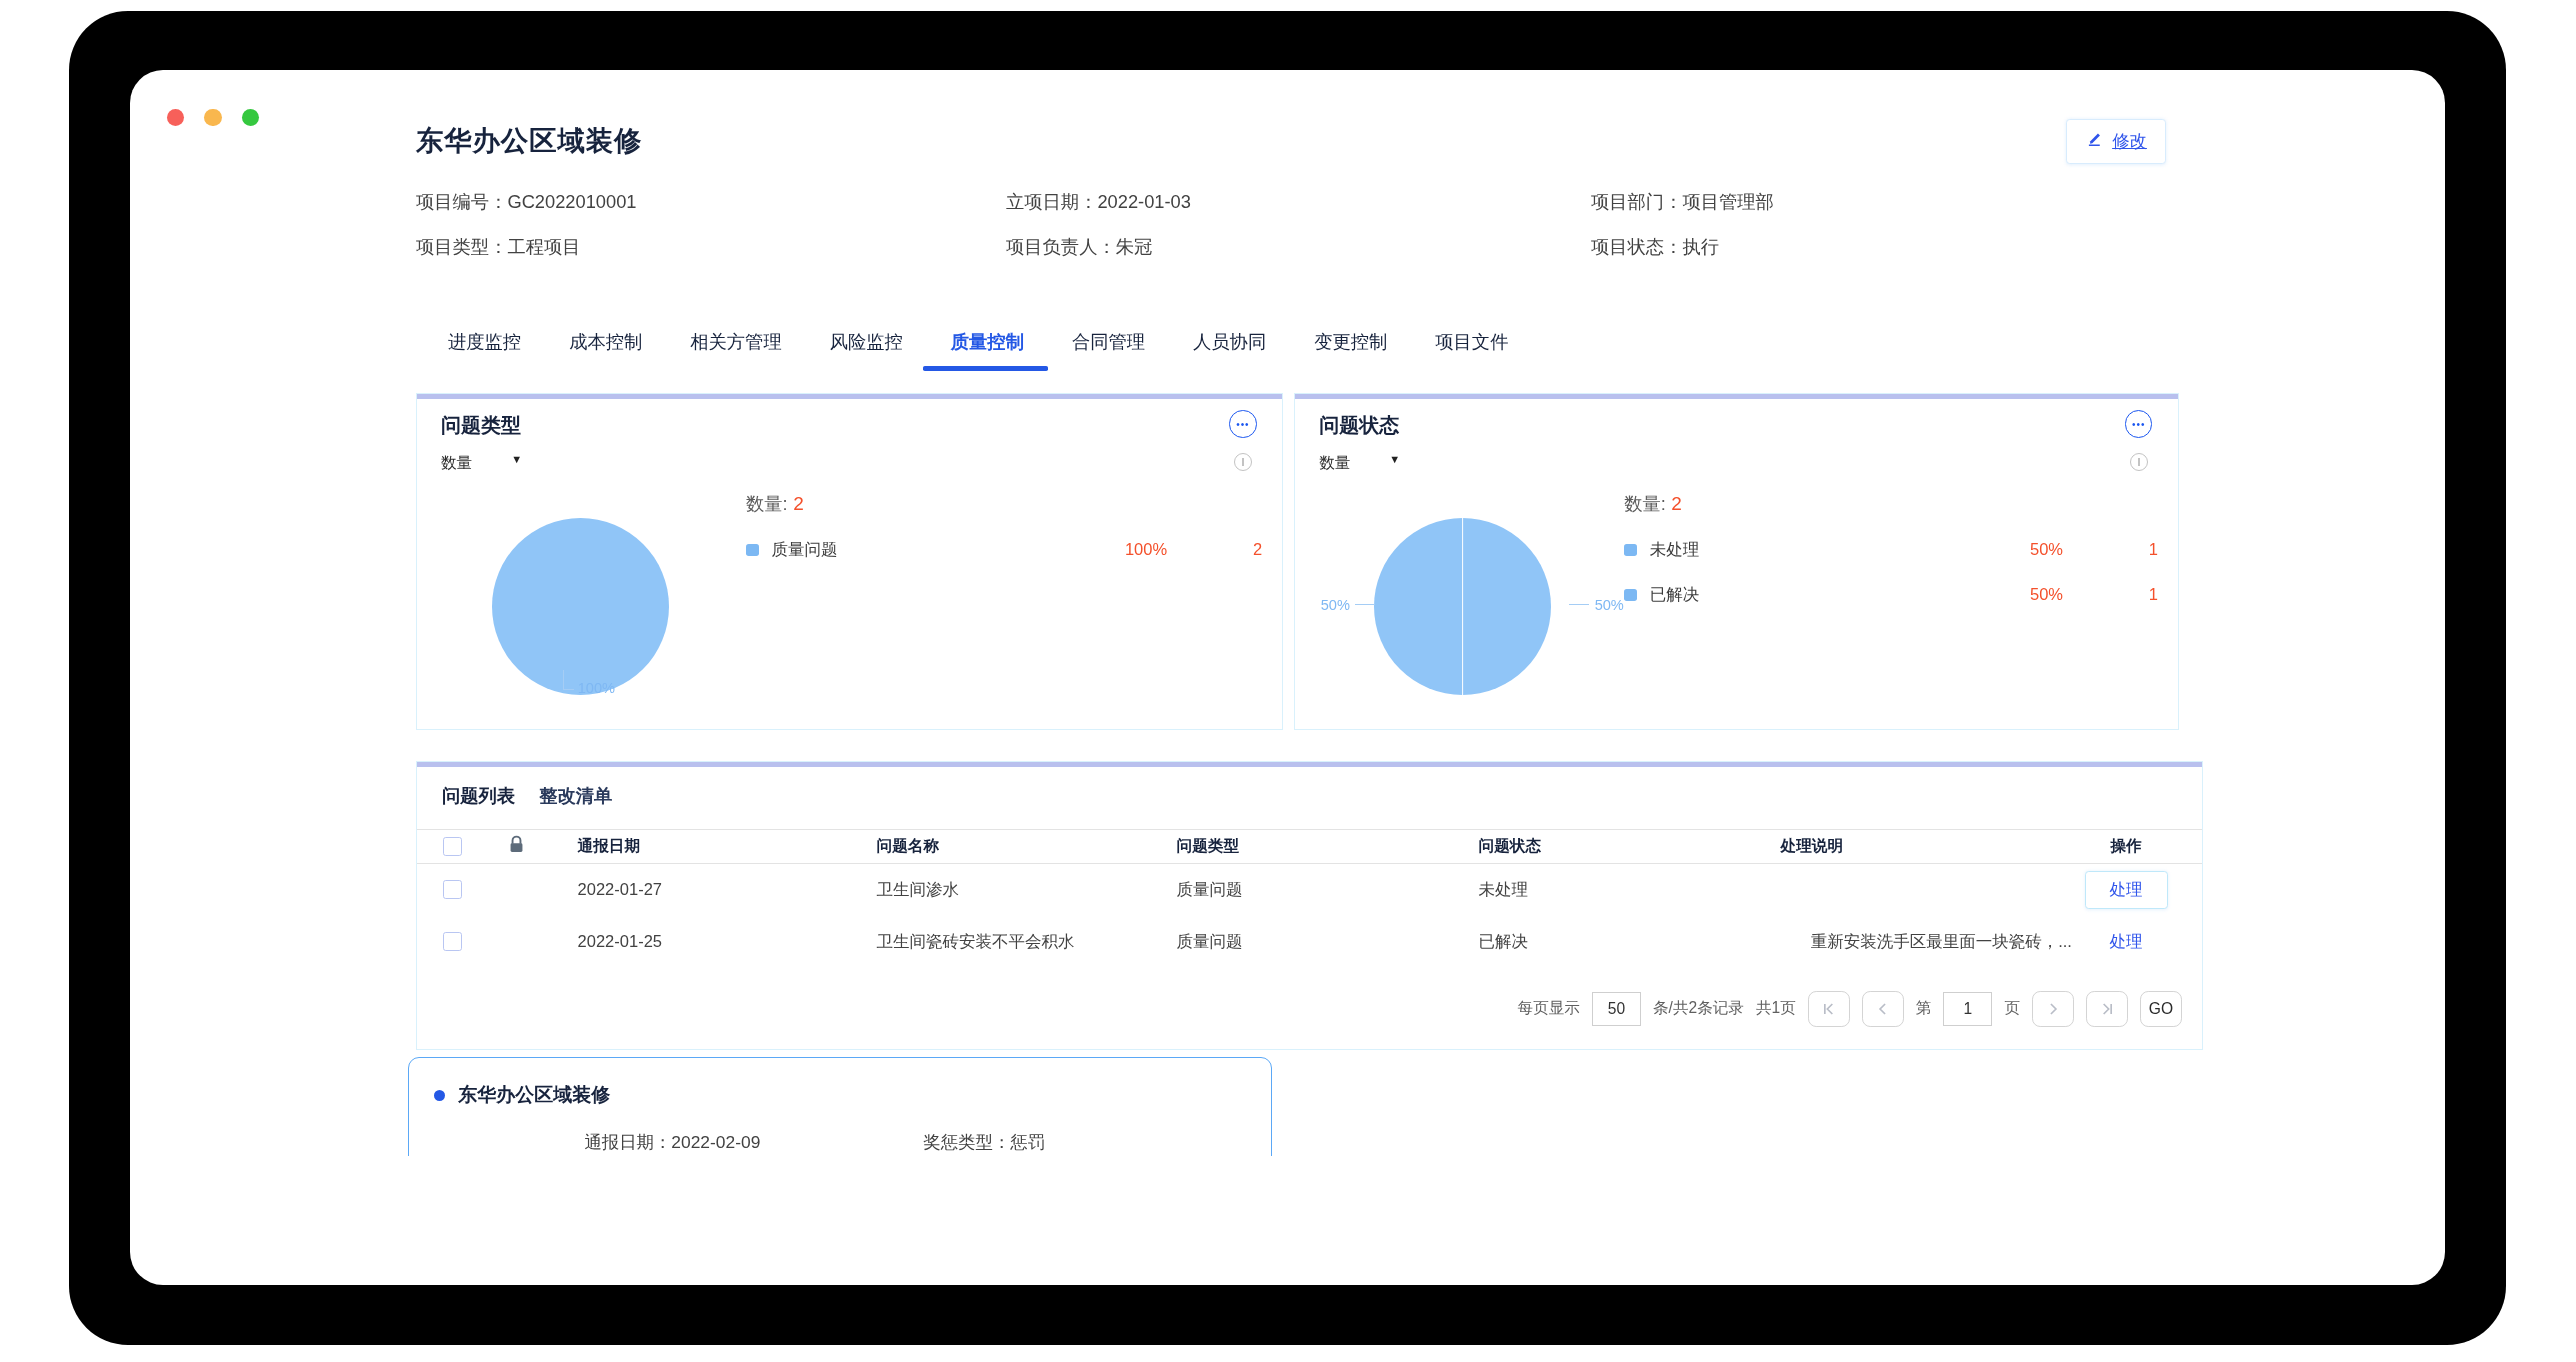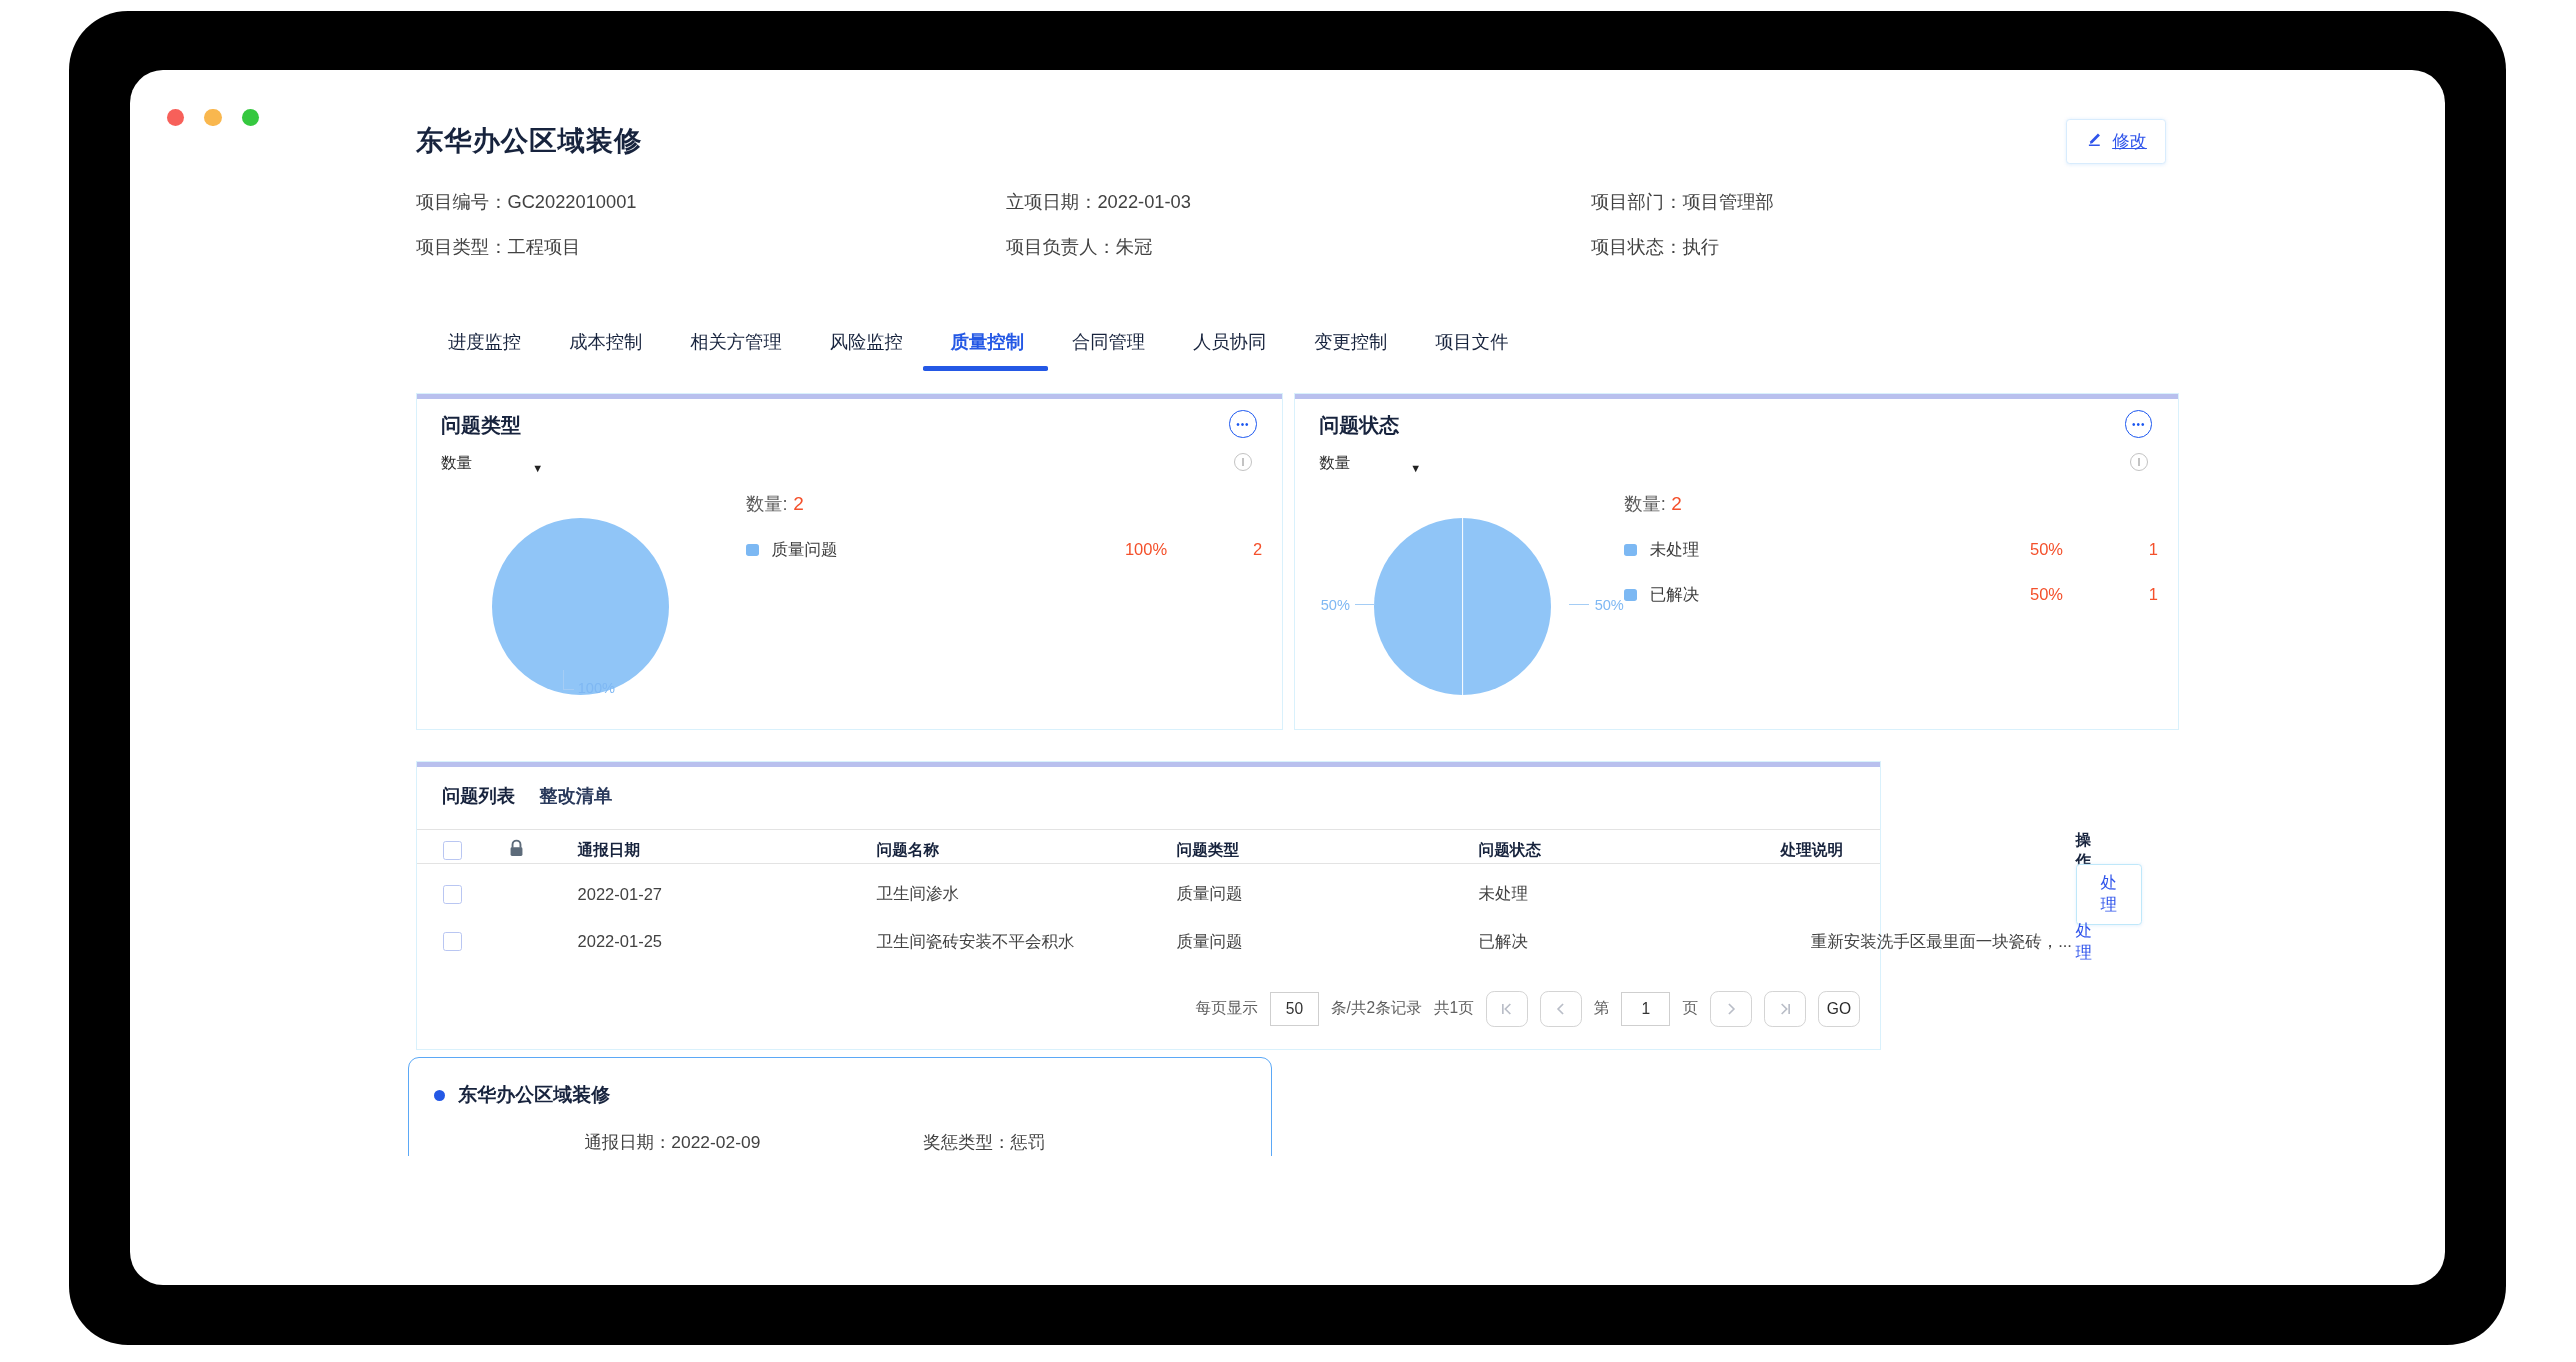--- a/index.html
+++ b/index.html
@@ -38,21 +38,21 @@
   .card { position:relative; background:#fff; border:0.9px solid #d9f1fc; height:337px; overflow:hidden; }
   .card.c1 { width:880px; } .card.c2 { width:898px; }
   .card::before { content:""; position:absolute; left:0; top:0; right:0; height:4.6px; background:#b9c0ee; }
   .card-title { position:absolute; left:24px; top:18.3px; font-size:20px; font-weight:bold; color:#17233d; }
   .icon-more { position:absolute; right:25.6px; top:16.5px; width:27.4px; height:27.4px; border-radius:50%;
     border:1.8px solid #1a56f0; color:#1a56f0; display:flex; align-items:center; justify-content:center;
     font-size:10px; letter-spacing:0.9px; cursor:pointer; }
   .icon-info { position:absolute; right:30px; top:59px; width:18.3px; height:18.3px; border-radius:50%;
     border:1.4px solid #c3c3c3; display:flex; align-items:center; justify-content:center; cursor:pointer; }
   .icon-info i { display:block; width:1.8px; height:8.2px; background:#c3c3c3; }
-  .selector { position:absolute; left:24px; top:59px; display:flex; align-items:flex-end; gap:60px;
+  .selector { position:absolute; left:24px; top:59px; display:flex; align-items:flex-start; gap:39px;
     font-size:15.6px; color:#2c2c2c; cursor:pointer; }
   .selector .arr { font-size:11px; color:#222; }
   .pie { position:absolute; width:177px; height:177px; border-radius:50%; background:#90c5f7; }
   .card.c1 .pie { left:75px; top:124px; }
   .card.c2 .pie { left:79px; top:124px; }
   .pie.split::after { content:""; position:absolute; left:50%; top:0; width:1.8px; height:100%;
     background:#fff; transform:translateX(-0.9px); }
   .pie-callout { position:absolute; left:146px; top:276px; display:flex; align-items:flex-end; }
   .pie-callout .elbow { width:11px; height:20px; border-left:1.4px solid #a5cdf5; border-bottom:1.4px solid #a5cdf5; }
   .pie-lbl { color:#7fb8f3; font-size:14.6px; }
@@ -64,21 +64,21 @@
   .legend { position:absolute; left:329px; top:97px; right:20px; }
   .count-line { font-size:18.3px; color:#5a5a5a; }
   .count-line b { color:#f4502b; font-weight:normal; font-size:19px; margin-left:5.5px; }
   .legend-row { display:flex; align-items:center; margin-top:23px; height:22px; font-size:16.5px; }
   .sq { width:12.8px; height:12.8px; border-radius:2.7px; background:#7cb8f3; margin-right:12.8px; flex:none; }
   .legend-row .lab { flex:1; color:#3c3c3c; }
   .legend-row .pct { width:101px; text-align:right; color:#f4502b; }
   .legend-row .val { width:95px; text-align:right; color:#f4502b; }
 
   
-  .table-card { position:relative; margin-top:31px; width:1465px; height:289px;
+  .table-card { position:relative; margin-top:31px; width:1787px; height:289px;
     border:0.9px solid #d9f1fc; background:#fff; }
   .table-card::before { content:""; position:absolute; left:0; top:0; right:0; height:4.6px; background:#b9c0ee; }
   .tc-tabs { position:absolute; left:25px; top:21px; display:flex; gap:24px; font-size:18.3px; }
   .tc-tab { color:#17233d; font-weight:bold; cursor:pointer; }
   .tc-tab.dim { color:#2a3a5c; font-weight:600; }
   .grid-table { position:absolute; left:0; top:67px; width:100%; }
   .g-row { display:grid; grid-template-columns:64px 71px 299px 300px 302px 302px 295px 1fr;
     align-items:center; padding:0 25.6px; }
   .g-head { height:35px; border-top:0.9px solid #e3e3e3; border-bottom:0.9px solid #e3e3e3;
     font-size:15.6px; color:#17233d; font-weight:600; }

